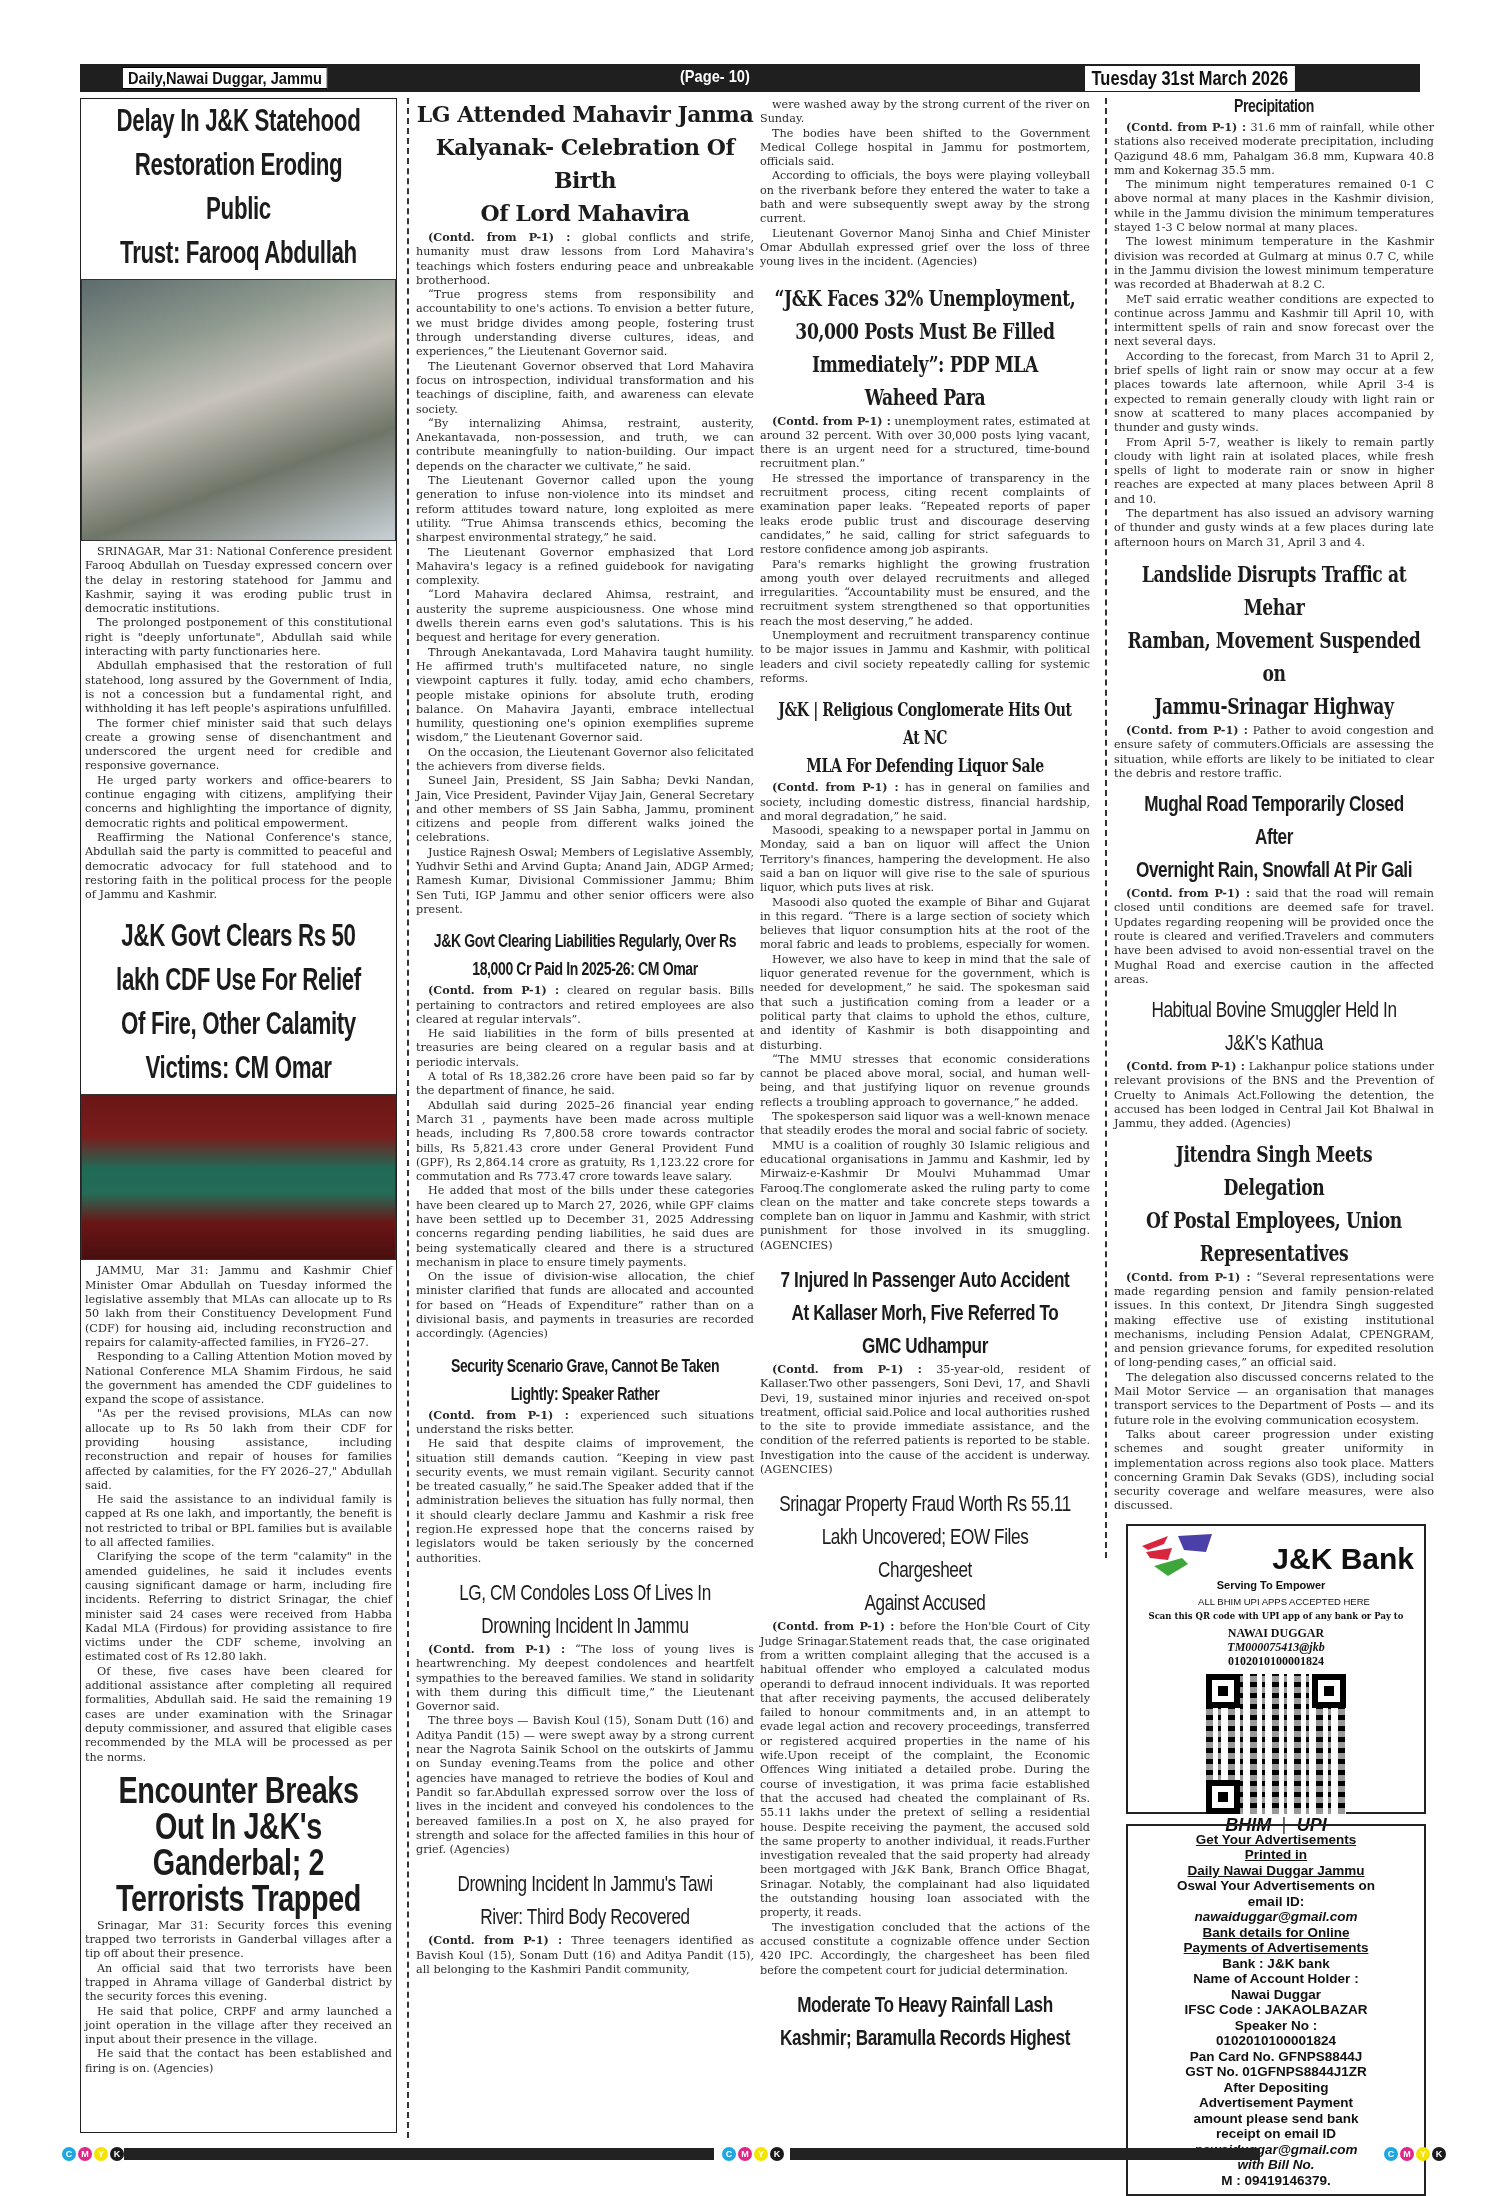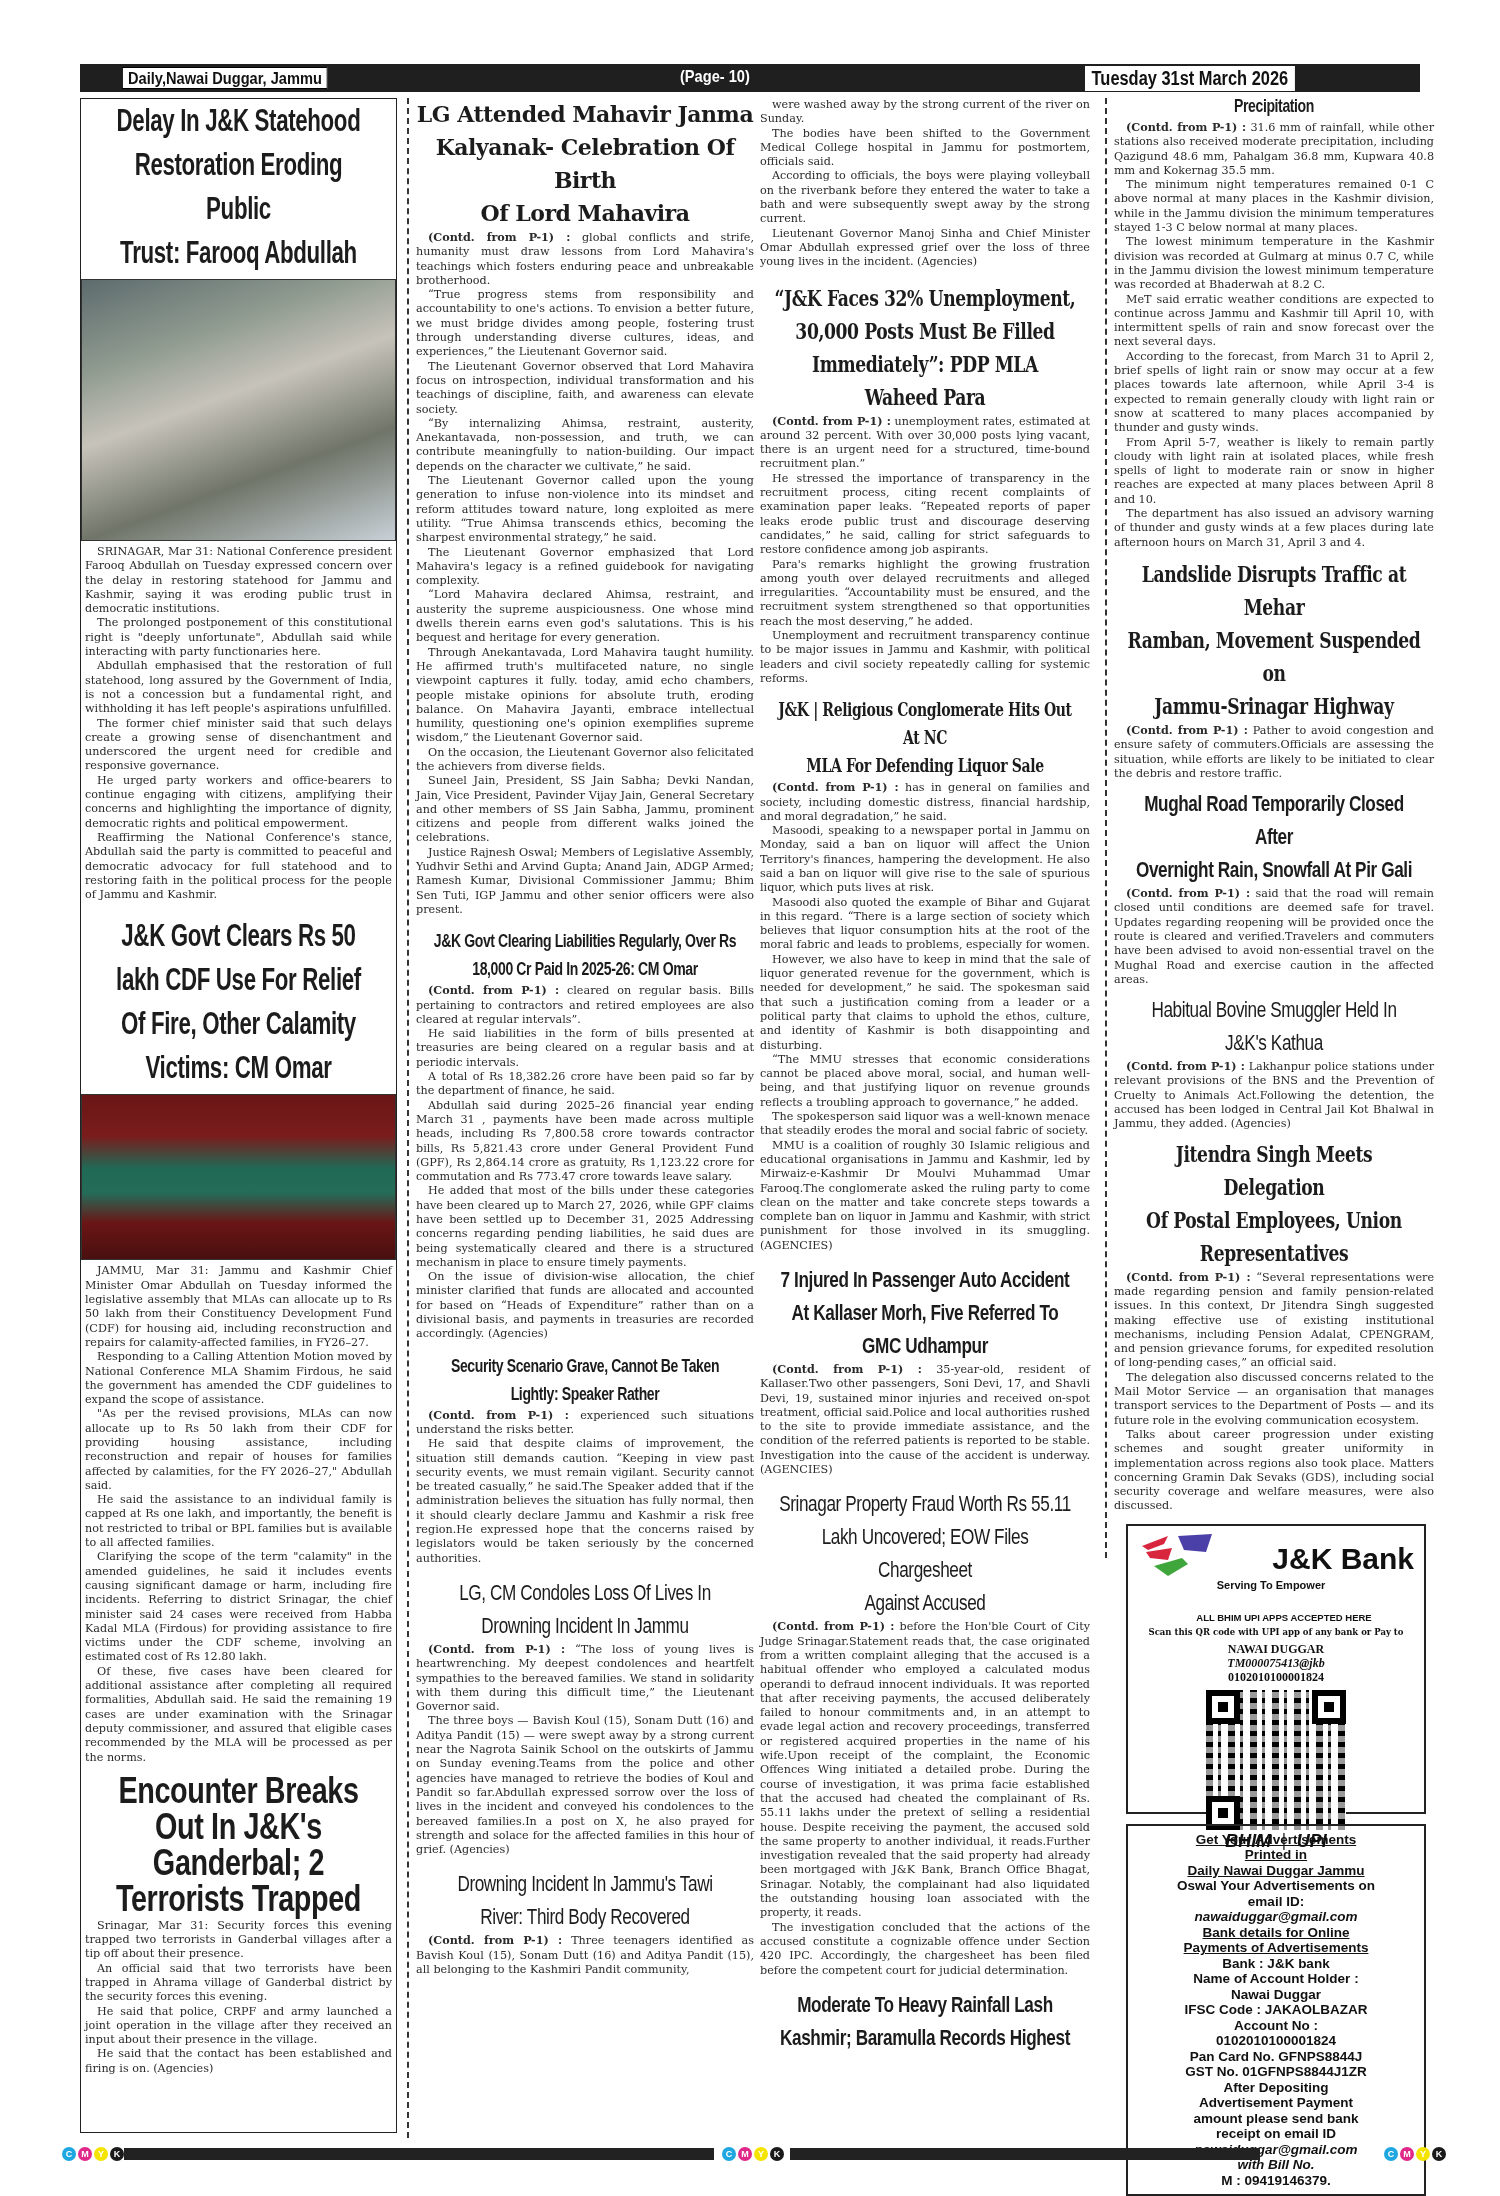--- a/index.html
+++ b/index.html
@@ -314,21 +314,21 @@
     <div style="position:relative; height:48px;">
       <svg width="80" height="48" style="position:absolute; left:10px; top:0">
         <polygon points="4,16 30,6 26,14 10,20" fill="#d7263d"></polygon>
         <polygon points="8,22 34,18 30,30 12,28" fill="#d7263d"></polygon>
         <polygon points="40,6 74,4 68,22 46,20" fill="#4b3fa8"></polygon>
         <polygon points="16,36 44,28 50,34 30,46" fill="#3fa63b"></polygon>
       </svg>
       <div class="ad-line" style="position:absolute; right:10px; top:12px; font-size:30px; font-weight:bold; line-height:34px;margin-left:24px;">J&amp;K Bank</div>
     </div>
     <div class="ad-line" style="padding-right:10px; font-size:11px; font-weight:bold;">Serving To Empower</div>
-    <div class="ad-line" style="font-size:9.5px; font-weight:bold; margin-top:19px;padding-left:16px;">ALL BHIM UPI APPS ACCEPTED HERE</div>
+    <div class="ad-line" style="font-size:9.5px; font-weight:normal; margin-top:3px;padding-left:16px;">ALL BHIM UPI APPS ACCEPTED HERE</div>
     <div class="ad-line" style="font-size:8.5px; font-weight:bold; font-family:'DejaVu Serif',serif;">Scan this QR code with UPI app of any bank or Pay to</div>
     <div class="ad-line" style="font-size:12px; font-weight:bold; font-family:'Liberation Serif',serif; margin-top:2px;">NAWAI DUGGAR</div>
     <div class="ad-line" style="font-size:12px; font-weight:bold; font-family:'Liberation Serif',serif;font-style:italic;">TM000075413@jkb</div>
     <div class="ad-line" style="font-size:12px; font-weight:bold; font-family:'Liberation Serif',serif;">0102010100001824</div>
     <div class="qr">
       <div class="finder" style="left:0; top:0"></div>
       <div class="finder" style="right:0; top:0"></div>
       <div class="finder" style="left:0; bottom:0"></div>
     </div>
     <div style="display:flex; justify-content:center; align-items:center; gap:10px; margin-top:4px;">
@@ -345,21 +345,21 @@
         <div class="ln u">Daily Nawai Duggar Jammu</div>
         <div class="ln ">Oswal Your Advertisements on</div>
         <div class="ln ">email  ID:</div>
         <div class="ln it">nawaiduggar@gmail.com</div>
         <div class="ln u">Bank details for Online</div>
         <div class="ln u">Payments of Advertisements</div>
         <div class="ln ">Bank : J&amp;K bank</div>
         <div class="ln ">Name of Account Holder :</div>
         <div class="ln ">Nawai Duggar</div>
         <div class="ln ">IFSC Code : JAKAOLBAZAR</div>
-        <div class="ln ">Account No :</div>
+        <div class="ln ">Speaker No :</div>
         <div class="ln ">0102010100001824</div>
         <div class="ln ">Pan Card No. GFNPS8844J</div>
         <div class="ln ">GST No.  01GFNPS8844J1ZR</div>
         <div class="ln ">After Depositing</div>
         <div class="ln ">Advertisement Payment</div>
         <div class="ln ">amount please send bank</div>
         <div class="ln ">receipt on email ID</div>
         <div class="ln it">nawaiduggar@gmail.com</div>
         <div class="ln it">with Bill No.</div>
         <div class="ln ">M : 09419146379.</div>

